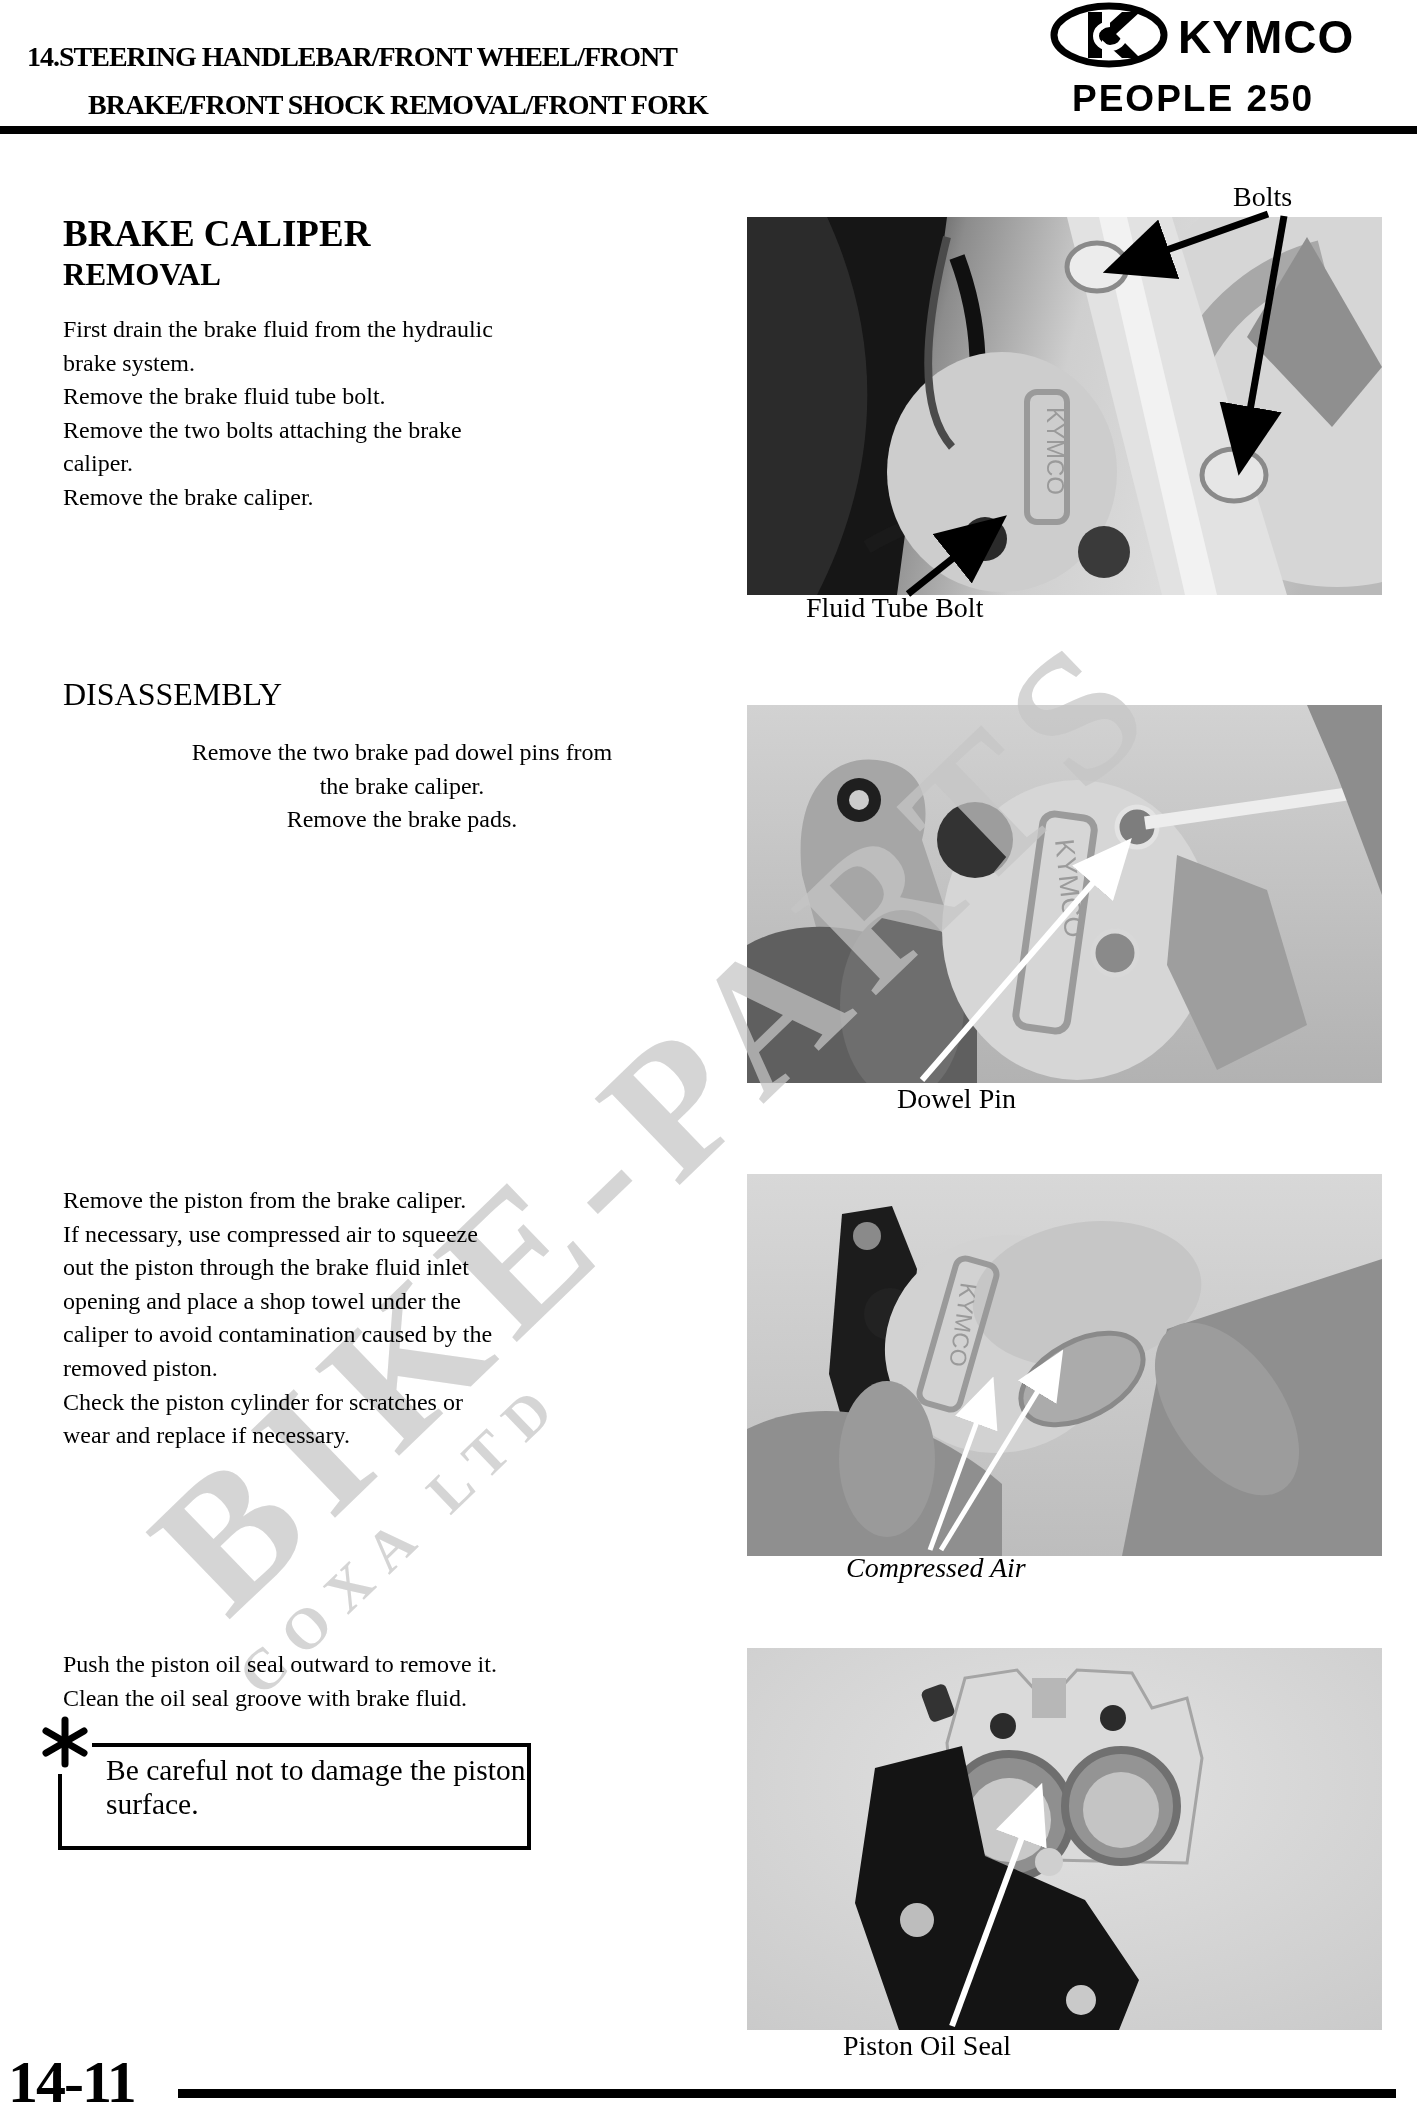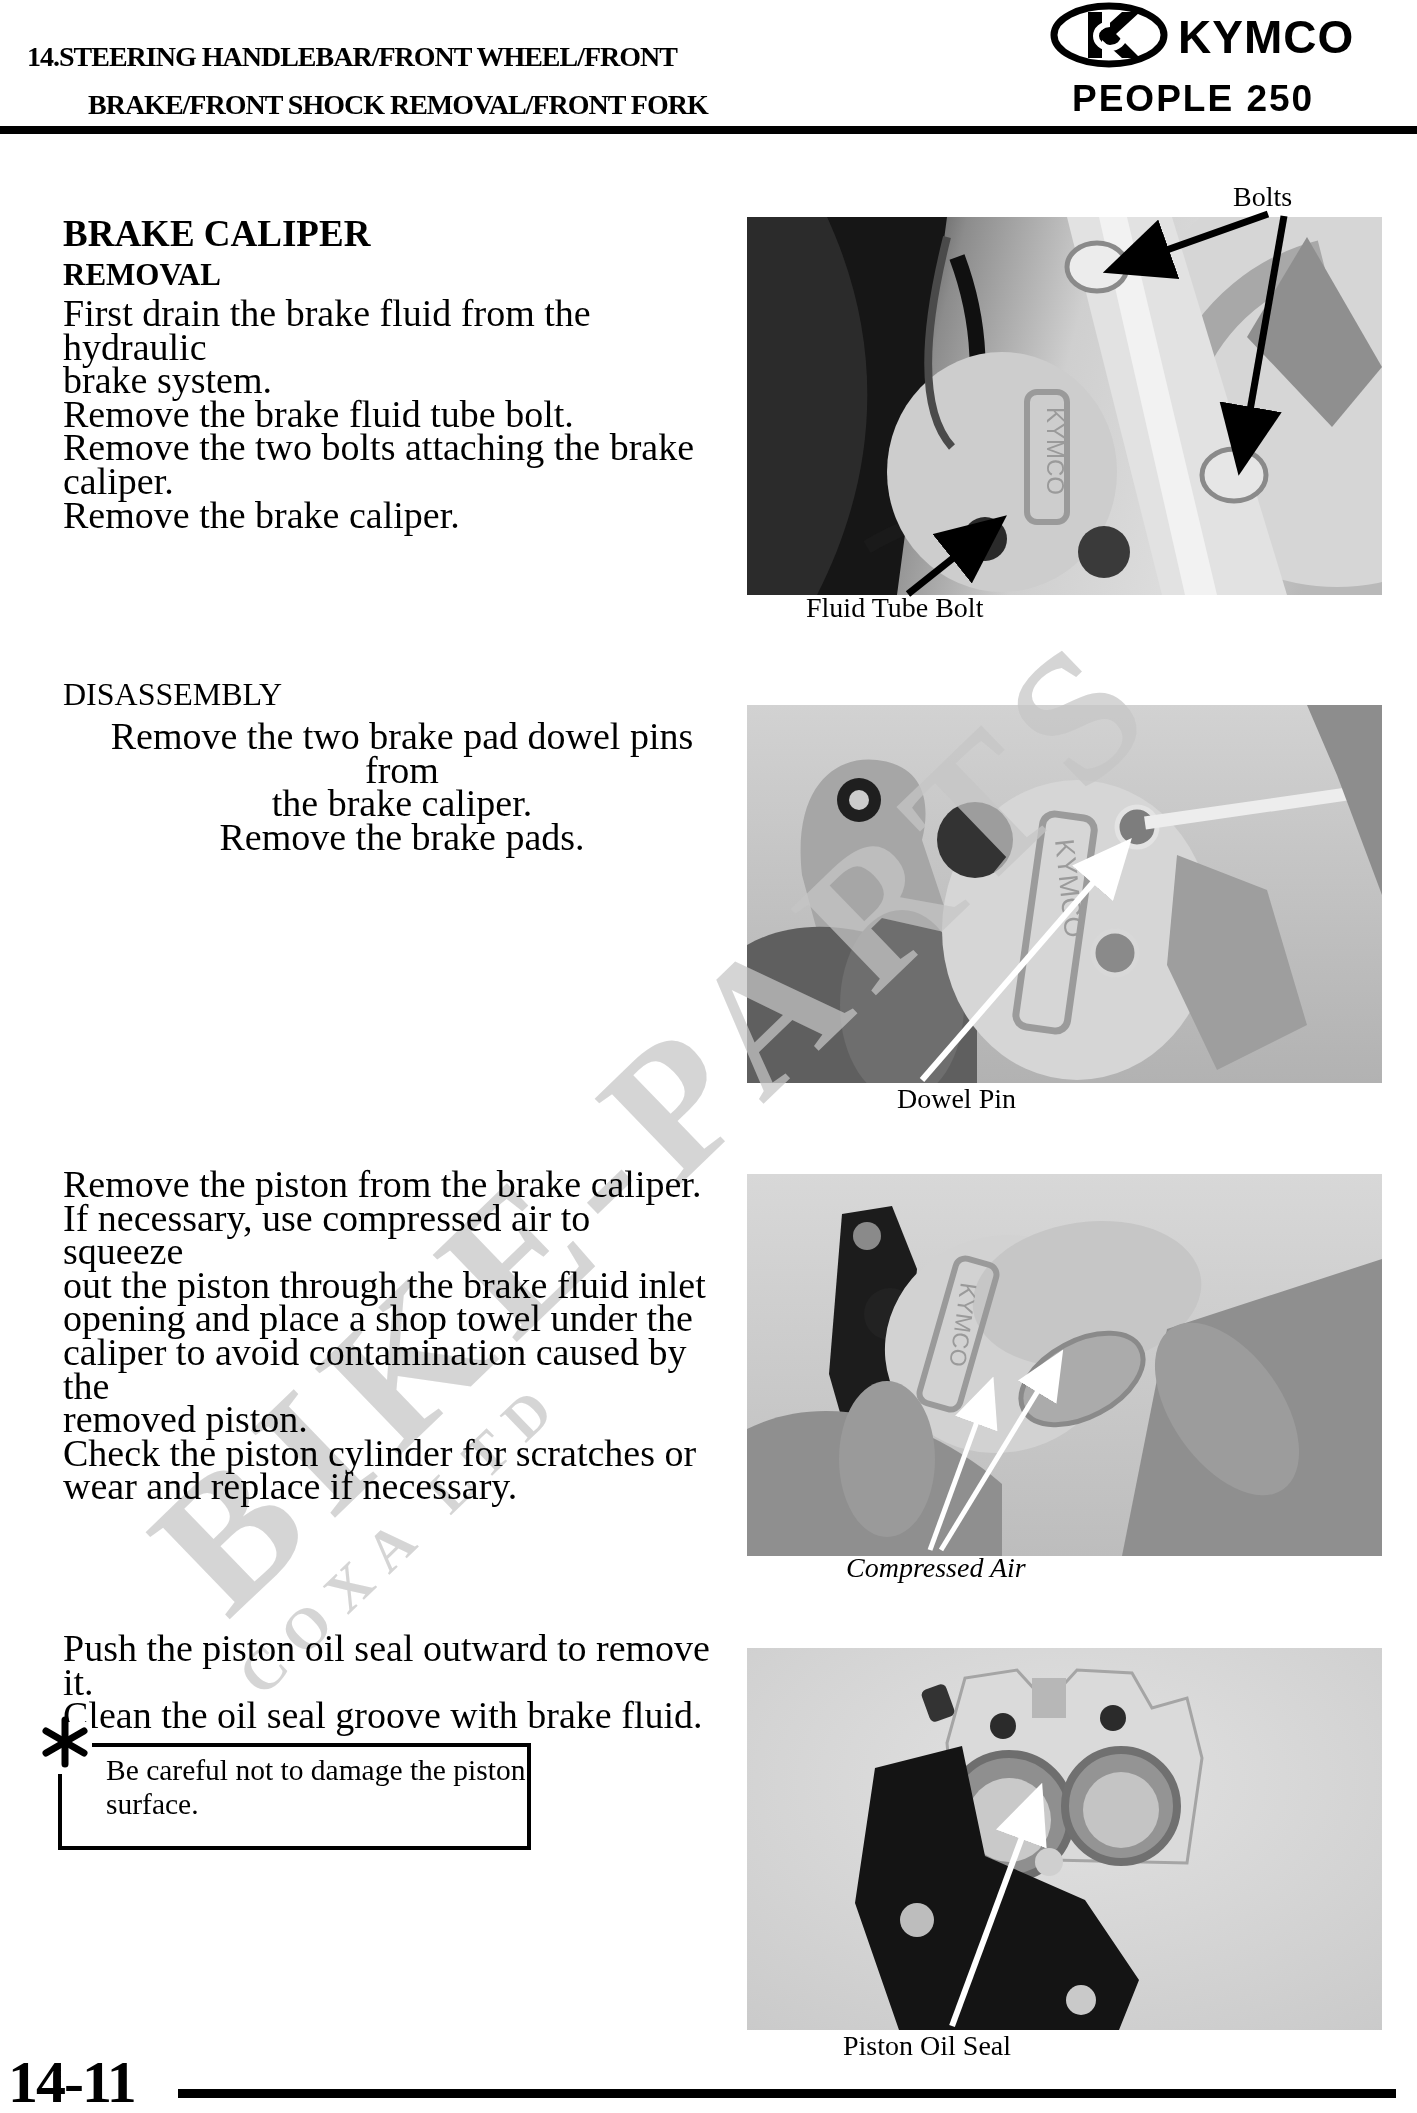--- a/index.html
+++ b/index.html
@@ -13,21 +13,21 @@
   #brandbox{left:1050px;top:2px;z-index:6;display:flex;align-items:center;}
   #brand-text{font-family:"Liberation Sans",sans-serif;font-weight:bold;
               font-size:46px;letter-spacing:1px;margin-left:10px;}
   #model{left:1072px;top:78px;font-family:"Liberation Sans",sans-serif;
          font-weight:bold;font-size:37px;letter-spacing:2px;z-index:6;}
   #toprule{left:0;top:126px;width:1417px;height:8px;background:#000;z-index:6;}
   
   .h1{left:63px;top:212px;font-weight:bold;font-size:37px;z-index:5;}
   .h2{left:63px;top:257px;font-weight:bold;font-size:31px;z-index:5;}
   .h2plain{left:63px;top:676px;font-size:32px;z-index:5;}
-  .para{font-size:38px;line-height:33.6px;white-space:pre-line;z-index:5;width:650px;}
+  .para{font-size:24px;line-height:33.6px;white-space:pre-line;z-index:5;width:650px;margin-top:16px;}
   #p1{left:63px;top:297px;}
   #p2{left:77px;top:720px;text-align:center;}
   #p3{left:63px;top:1168px;}
   #p4{left:63px;top:1632px;}
   
   #notebox{left:58px;top:1743px;width:465px;height:99px;border:4px solid #000;z-index:5;}
   #notepatch{left:36px;top:1722px;width:56px;height:52px;background:#fff;z-index:6;}
   #asterisk{left:42px;top:1716px;z-index:7;}
   #notetext{left:106px;top:1754px;font-size:29.5px;line-height:33.6px;
             white-space:pre-line;z-index:7;}

